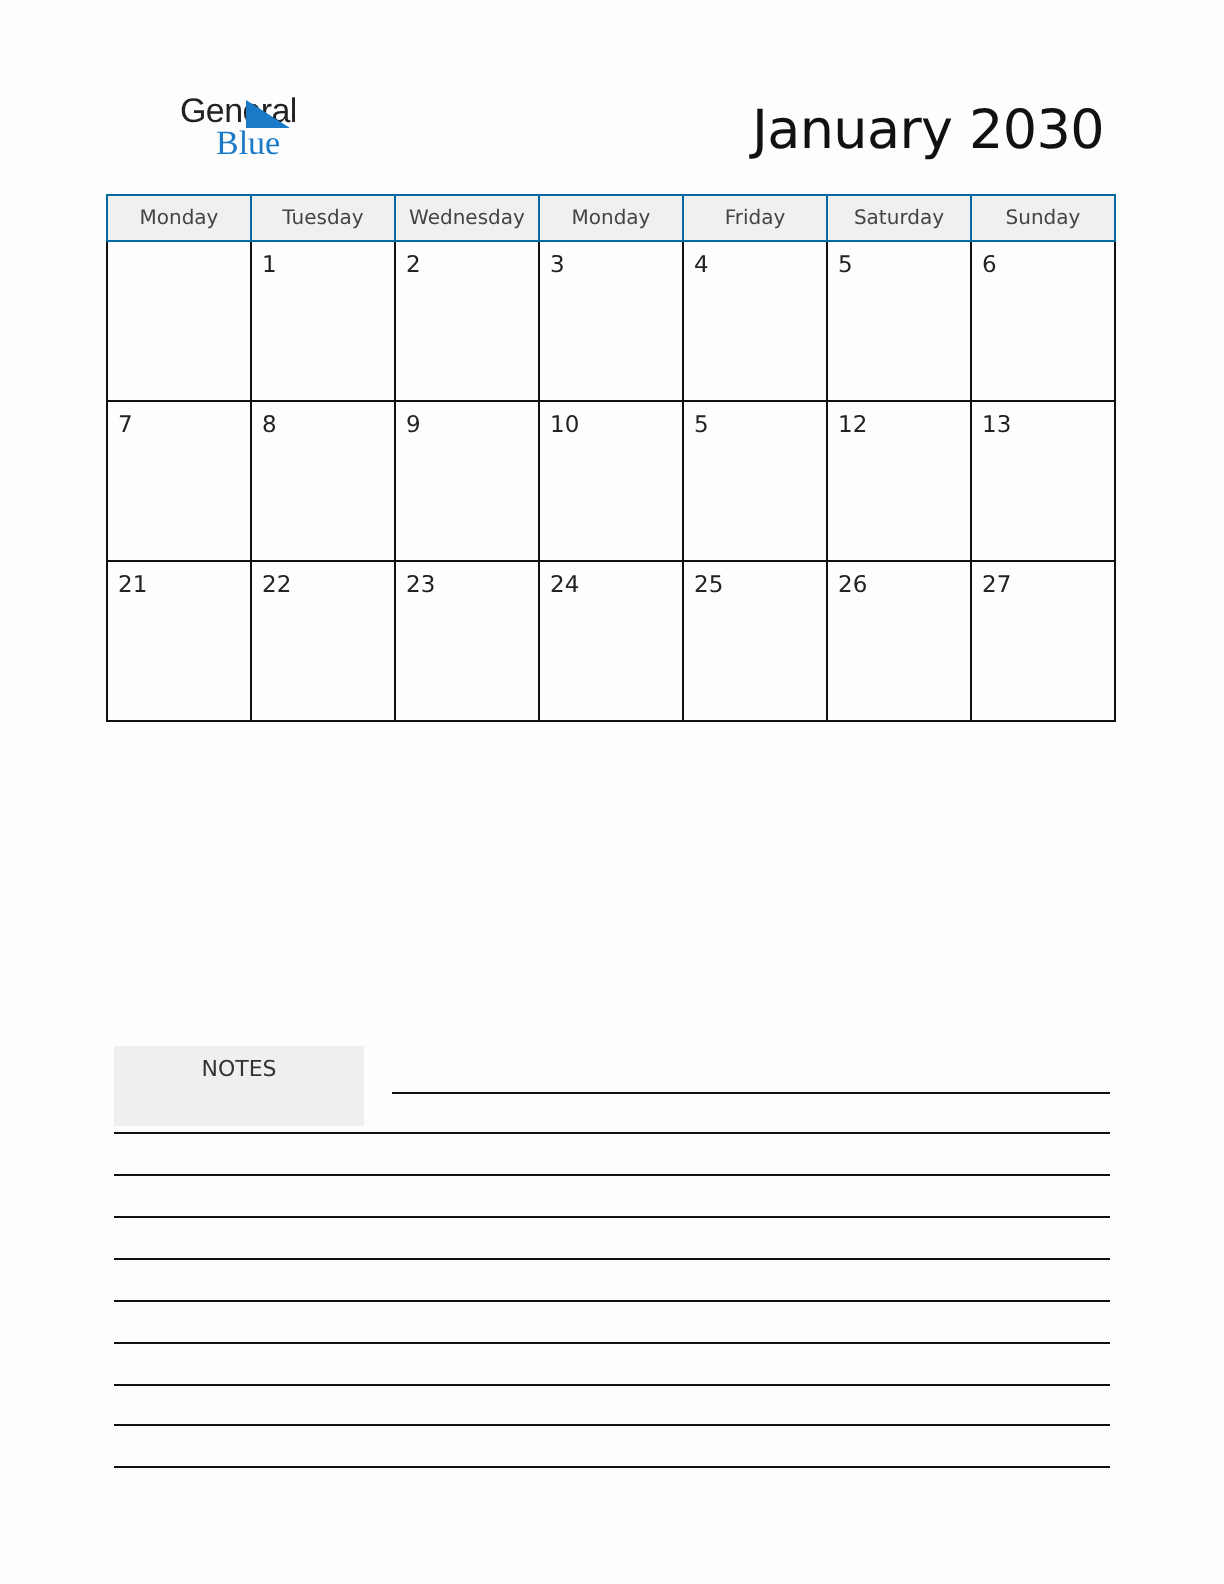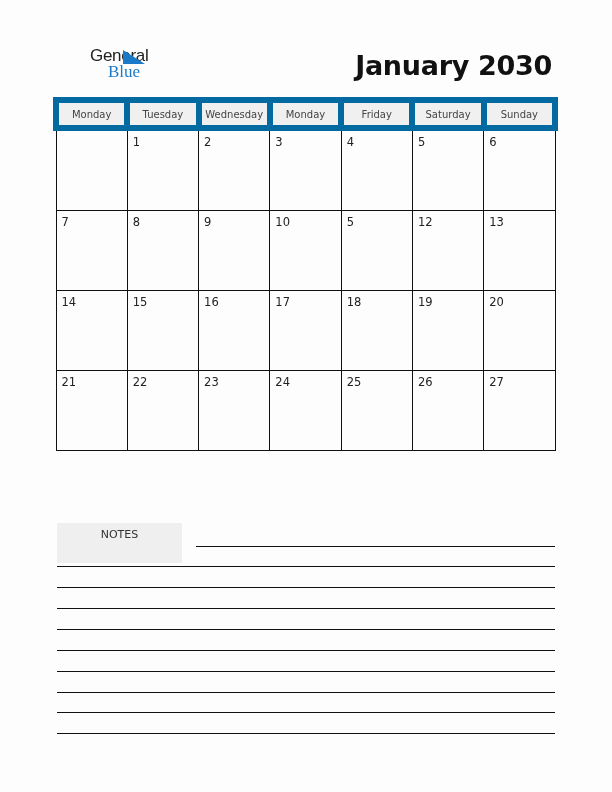--- a/index.html
+++ b/index.html
@@ -1,23 +1,23 @@
 <!DOCTYPE html>
 <html><head>
 <meta charset="utf-8">
 <style>
   html,body{margin:0;padding:0;background:#fdfdfd;}
   body{width:612px;height:792px;position:relative;overflow:hidden;font-family:"DejaVu Sans",sans-serif;color:#222;}
   .logo{position:absolute;left:55px;top:46px;width:100px;height:40px;}
   .logo .g{position:absolute;left:0;top:0;font-size:17px;color:#222;letter-spacing:-0.3px;font-family:"Liberation Sans",sans-serif;margin-left:35px;}
   .logo .b{position:absolute;left:53px;top:16px;font-size:17px;color:#1a7ac8;font-family:Liberation Serif, serif;}
   .logo .tri{position:absolute;left:68px;top:4px;width:0;height:0;border-left:22px solid #1a7ac8;border-top:14px solid transparent;}
-  .title{position:absolute;right:60px;top:50px;font-size:27px;color:#111;font-family:"DejaVu Sans",sans-serif;font-weight:bold;letter-spacing:-0.3px;}
+  .title{position:absolute;right:60px;top:50px;font-size:27px;color:#111;font-family:"DejaVu Sans",sans-serif;font-weight:normal;letter-spacing:-0.3px;}
   table.cal{position:absolute;left:53px;top:97px;width:505px;border-collapse:collapse;table-layout:fixed;}
-  table.cal th{height:22px;background:#f0f0f0;border:6px solid #0369a1;font-weight:normal;font-size:10px;color:#444;text-align:center;padding:0;}
+  table.cal th{height:22px;background:#f0f0f0;border:1px solid #0369a1;font-weight:normal;font-size:10px;color:#444;text-align:center;padding:0;}
   table.cal td{height:75px;border:1px solid #111;vertical-align:top;padding:4px 0 0 5px;font-size:11.5px;color:#222;}
   .notes-label{position:absolute;left:57px;top:523px;width:125px;height:40px;background:#efefef;font-size:11px;color:#333;text-align:center;line-height:23px;}
   .line{position:absolute;height:1px;background:#111;}
 </style>
 </head>
 <body>
 
 <div class="logo">
   <span class="g">General</span>
   <span class="tri"></span>
@@ -51,29 +51,20 @@
     <tr>
       <td>7</td>
       <td>8</td>
       <td>9</td>
       <td>10</td>
       <td>5</td>
       <td>12</td>
       <td>13</td>
     </tr>
     <tr>
-      <td>14</td>
-      <td>15</td>
-      <td>16</td>
-      <td>17</td>
-      <td>18</td>
-      <td>19</td>
-      <td>20</td>
-    </tr>
-    <tr>
       <td>21</td>
       <td>22</td>
       <td>23</td>
       <td>24</td>
       <td>25</td>
       <td>26</td>
       <td>27</td>
     </tr>
   </tbody>
 </table>

